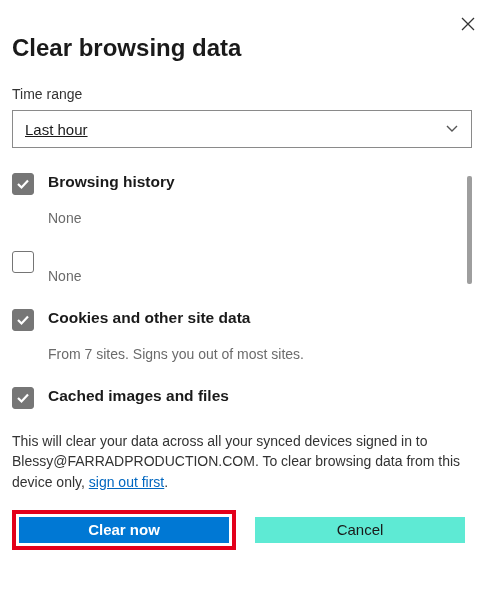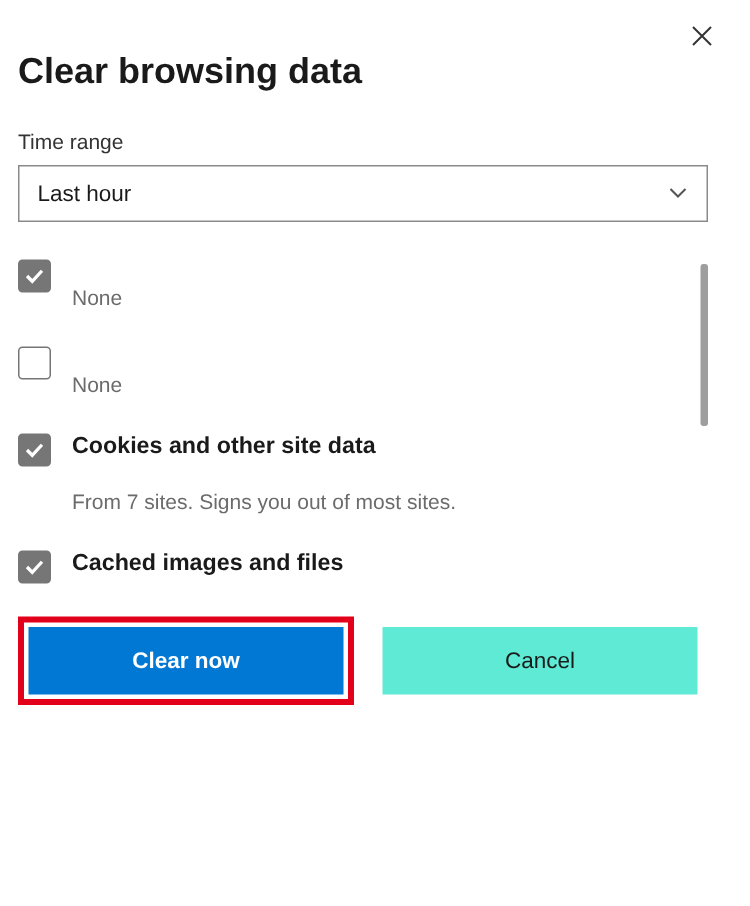--- a/index.html
+++ b/index.html
@@ -43,20 +43,21 @@
   }
   .select {
     border: 1px solid #8a8a8a;
     height: 38px;
     display: flex;
     align-items: center;
     justify-content: space-between;
     padding: 0 12px;
     cursor: pointer;
     font-size: 15px;
+    text-decoration: underline;
   }
   .select .chev {
     font-size: 14px;
     color: #555;
   }
   .options-area {
     margin-top: 24px;
     position: relative;
     padding-right: 22px;
   }
@@ -127,21 +128,21 @@
   .btn-wrap.highlighted {
     border: 4px solid #e3001b;
     padding: 3px;
   }
   .btn-wrap.plain {
     border: 4px solid transparent;
     padding: 3px;
   }
   .btn {
     width: 100%;
-    height: 45px;
+    height: 26px;
     display: flex;
     align-items: center;
     justify-content: center;
     font-size: 15px;
     font-weight: 600;
     cursor: pointer;
     border: none;
   }
   .btn.primary {
     background: #0078d4;
@@ -179,20 +180,21 @@
   <div class="options-area">
     <div class="scrollbar"></div>
 
     <div class="option-row">
       <div class="checkbox checked">
         <svg viewBox="0 0 14 14">
             <path d="M2 7 L5.5 10.5 L12 3.5" stroke="#fff" stroke-width="2.2" fill="none"></path>
           </svg>
       </div>
       <div class="opt-text">
+        <div class="opt-label">Browsing history</div>
         <div class="opt-desc">None</div>
       </div>
     </div>
 
     <div class="option-row">
       <div class="checkbox">
         
       </div>
       <div class="opt-text">
         <div class="opt-desc">None</div>
@@ -217,20 +219,23 @@
             <path d="M2 7 L5.5 10.5 L12 3.5" stroke="#fff" stroke-width="2.2" fill="none"></path>
           </svg>
       </div>
       <div class="opt-text">
         <div class="opt-label">Cached images and files</div>
       </div>
     </div>
 
   </div>
 
+  <div class="info-text">
+    <span>This will clear your data across all your synced devices signed in to Blessy@FARRADPRODUCTION.COM. To clear browsing data from this device only, </span><span class="link">sign out first</span><span>.</span>
+  </div>
 
   <div class="button-row">
     <div class="btn-wrap highlighted">
       <div class="btn primary">Clear now</div>
     </div>
     <div class="btn-wrap plain">
       <div class="btn secondary">Cancel</div>
     </div>
   </div>
 

